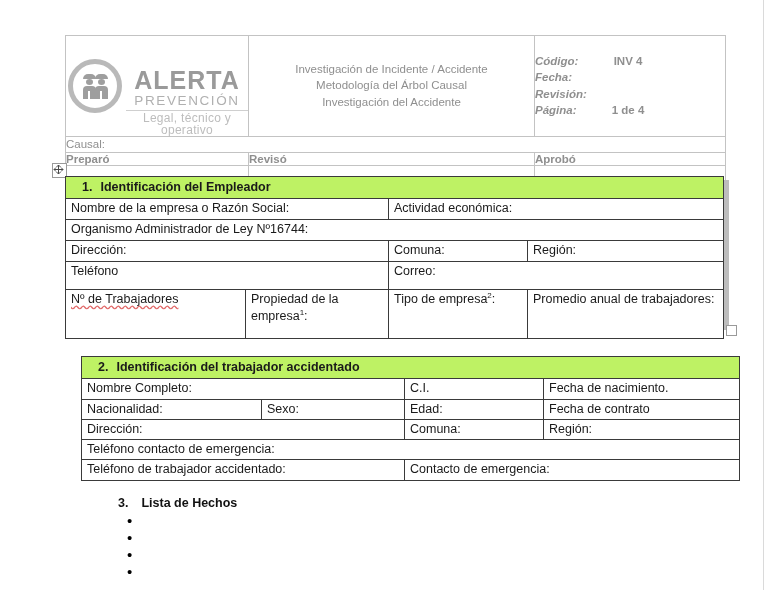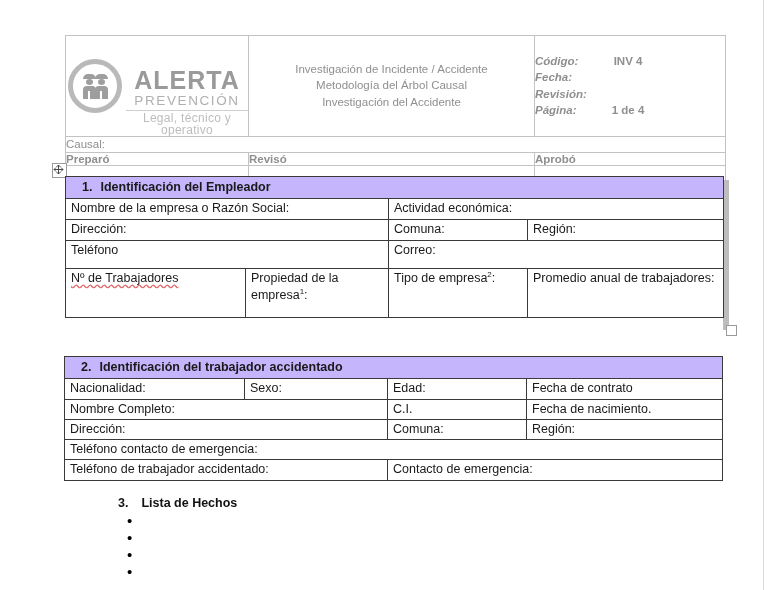--- a/index.html
+++ b/index.html
@@ -169,41 +169,41 @@
   }
   .form-table td {
     border: 1px solid #3a3a3a;
     font-size: 12.5px;
     color: #1a1a1a;
     padding: 1px 0 2px 5px;
     vertical-align: top;
     line-height: 1.3;
   }
   .form-table td.sec-head {
-    background: #c4b5fd;
+    background: #bef264;
     font-weight: bold;
     font-size: 12.5px;
     padding: 2px 0 3px 16px;
   }
   .sec-head .num { margin-right: 8px; }
   .spell {
     text-decoration: underline wavy #e06666;
     text-decoration-skip-ink: none;
   }
   sup { font-size: 8px; vertical-align: super; line-height: 0; }
 
   
   #table-empleador { left: 65px; top: 176px; width: 658px; }
   #table-empleador .r-head { height: 16px; }
   #table-empleador .r1 { height: 17px; }
   #table-empleador .tall { height: 45px; margin-left: 46px; }
   #table-empleador .med { height: 24px; }
 
   
-  #table-trabajador { left: 64px; top: 356px; width: 658px; }
+  #table-trabajador { left: 81px; top: 356px; width: 658px; }
   #table-trabajador td { height: 16px; }
   #table-trabajador td.sec-head { height: 16px; }
 
   
   .tbl-shadow {
     position: absolute;
     background: #bdbdbd;
   }
   .resize-handle {
     position: absolute;
@@ -339,20 +339,23 @@
         <tr>
       <td class="sec-head r-head" colspan="4">
         <span class="num">1.</span><span>Identificación del Empleador</span>
       </td>
     </tr>
     <tr>
       <td class="r1" colspan="2">Nombre de la empresa o Razón Social:</td>
       <td class="r1" colspan="2">Actividad económica:</td>
     </tr>
     <tr>
+      <td class="r1" colspan="4">Organismo Administrador de Ley Nº16744:</td>
+    </tr>
+    <tr>
       <td class="r1" colspan="2">Dirección:</td>
       <td class="r1">Comuna:</td>
       <td class="r1">Región:</td>
     </tr>
     <tr>
       <td class="med" colspan="2">Teléfono</td>
       <td class="med" colspan="2">Correo:</td>
     </tr>
     <tr>
       <td class="tall">
@@ -378,29 +381,29 @@
       <col style="width:139px">
         <col style="width:196px">
     </colgroup>
     <tbody>
         <tr>
       <td class="sec-head" colspan="4">
         <span class="num">2.</span><span>Identificación del trabajador accidentado</span>
       </td>
     </tr>
     <tr>
+      <td colspan="2">Nombre Completo:</td>
+      <td>C.I.</td>
+      <td>Fecha de nacimiento.</td>
+    </tr>
+    <tr>
       <td>Nacionalidad:</td>
       <td>Sexo:</td>
       <td>Edad:</td>
       <td>Fecha de contrato</td>
-    </tr>
-    <tr>
-      <td colspan="2">Nombre Completo:</td>
-      <td>C.I.</td>
-      <td>Fecha de nacimiento.</td>
     </tr>
     <tr>
       <td colspan="2">Dirección:</td>
       <td>Comuna:</td>
       <td>Región:</td>
     </tr>
     <tr>
       <td colspan="4">Teléfono contacto de emergencia:</td>
     </tr>
     <tr>

